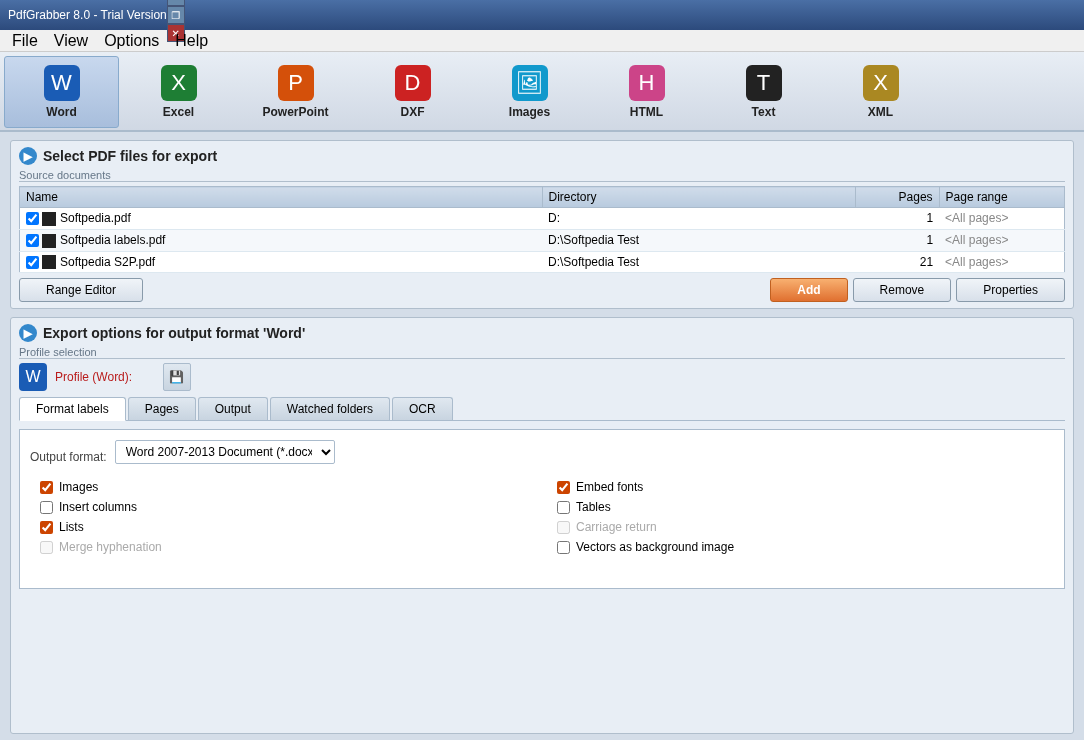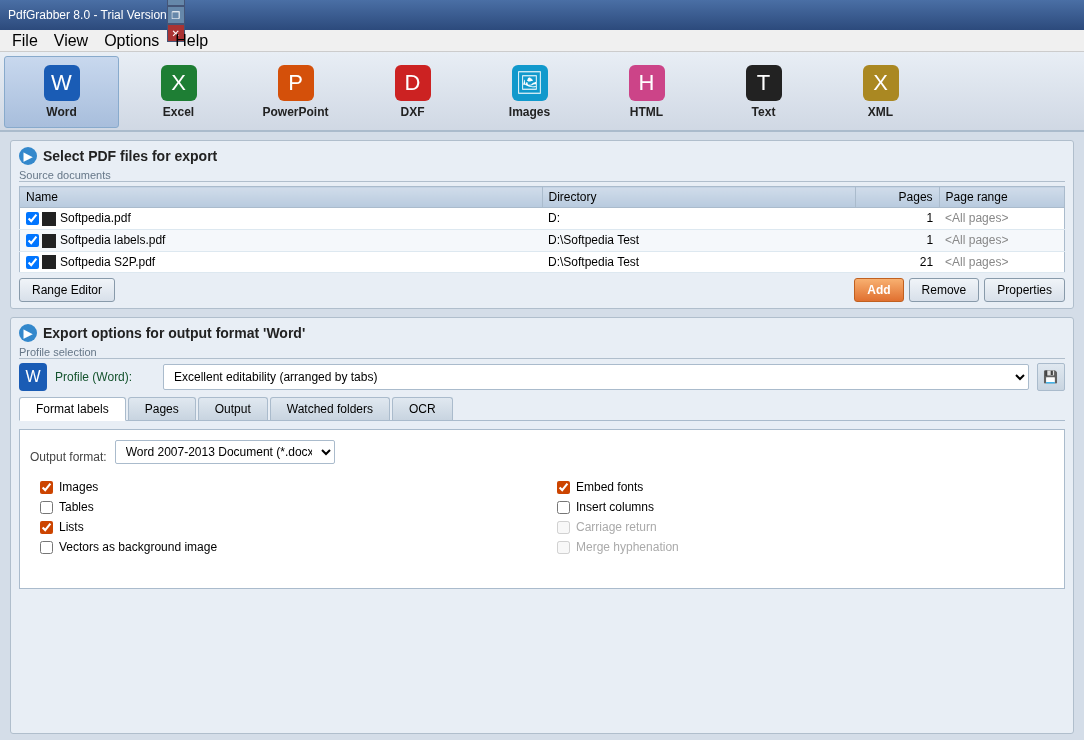--- a/index.html
+++ b/index.html
@@ -163,21 +163,21 @@
     }
     .cb { width: 13px; height: 13px; margin-right: 3px; vertical-align: middle; }
 
     
     .btn-row {
       display: flex;
       justify-content: space-between;
       margin-top: 5px;
     }
     .btn {
-      padding: 4px 12px;
+      padding: 4px 26px;
       border: 1px solid #889aaa;
       background: linear-gradient(to bottom, #f0f4f8, #d8e0ea);
       border-radius: 3px;
       cursor: pointer;
       font-size: 12px;
     }
     .btn.primary {
       background: linear-gradient(to bottom, #f8b070, #e07030);
       border: 1px solid #c06020;
       color: white;
@@ -192,21 +192,21 @@
       margin-bottom: 6px;
     }
     .profile-icon {
       width: 28px; height: 28px;
       background: #1a5cb5;
       border-radius: 4px;
       display: flex; align-items: center; justify-content: center;
       color: white;
       font-size: 16px;
     }
-    .profile-label { font-size: 12px; color: #14532d; min-width: 100px; }
+    .profile-label { font-size: 12px; color: #b91c1c; min-width: 100px; }
     .profile-select {
       flex: 1;
       padding: 4px 6px;
       border: 1px solid #aabbcc;
       background: white;
       font-size: 12px;
       border-radius: 2px;
     }
     .profile-save-btn {
       width: 28px; height: 28px;
@@ -386,22 +386,20 @@
   <div class="section-panel" style="flex:1">
     <div class="section-header">
       <div class="section-header-icon">▶</div>
       <span class="section-title">Export options for output format 'Word'</span>
     </div>
     <div class="subsection-label">Profile selection</div>
 
     <div class="profile-row">
       <div class="profile-icon">W</div>
       <span class="profile-label">Profile (Word):</span>
-      <select class="profile-select">
-      <option value="Excellent editability (arranged by tabs)">Excellent editability (arranged by tabs)</option></select>
       <div class="profile-save-btn">💾</div>
     </div>
 
     <div class="tabs-row" id="format-tabs">
     <div class="tab active">Format labels</div>
         <div class="tab">Pages</div>
         <div class="tab">Output</div>
         <div class="tab">Watched folders</div>
         <div class="tab">OCR</div>
       </div>
@@ -416,39 +414,39 @@
       <div class="check-item">
             <input type="checkbox" checked="" style="">
             <span>Images</span>
           </div>
           <div class="check-item">
             <input type="checkbox" checked="" style="">
             <span>Embed fonts</span>
           </div>
           <div class="check-item">
             <input type="checkbox" style="">
-            <span>Tables</span>
+            <span>Insert columns</span>
           </div>
           <div class="check-item">
             <input type="checkbox" style="">
-            <span>Insert columns</span>
+            <span>Tables</span>
           </div>
           <div class="check-item">
             <input type="checkbox" checked="" style="">
             <span>Lists</span>
           </div>
           <div class="check-item disabled">
             <input type="checkbox" disabled="" style="">
             <span>Carriage return</span>
           </div>
+          <div class="check-item disabled">
+            <input type="checkbox" disabled="" style="">
+            <span>Merge hyphenation</span>
+          </div>
           <div class="check-item">
             <input type="checkbox" style="">
             <span>Vectors as background image</span>
           </div>
-          <div class="check-item disabled">
-            <input type="checkbox" disabled="" style="">
-            <span>Merge hyphenation</span>
-          </div>
         </div>
     </div>
   </div>
 
 </div>
 
 </body></html>

